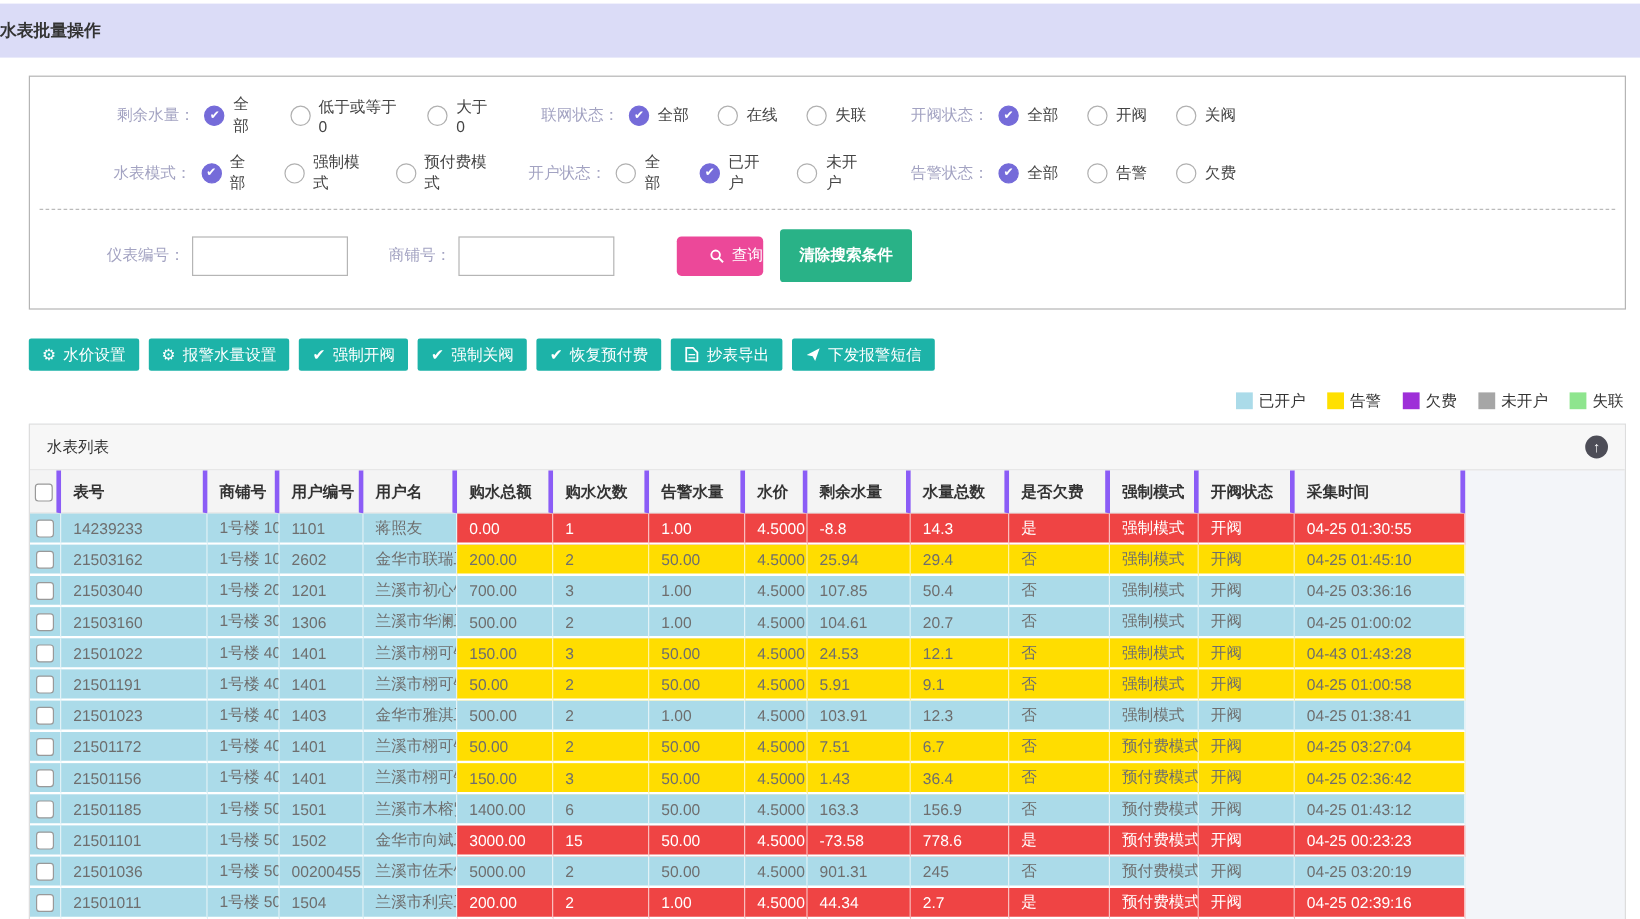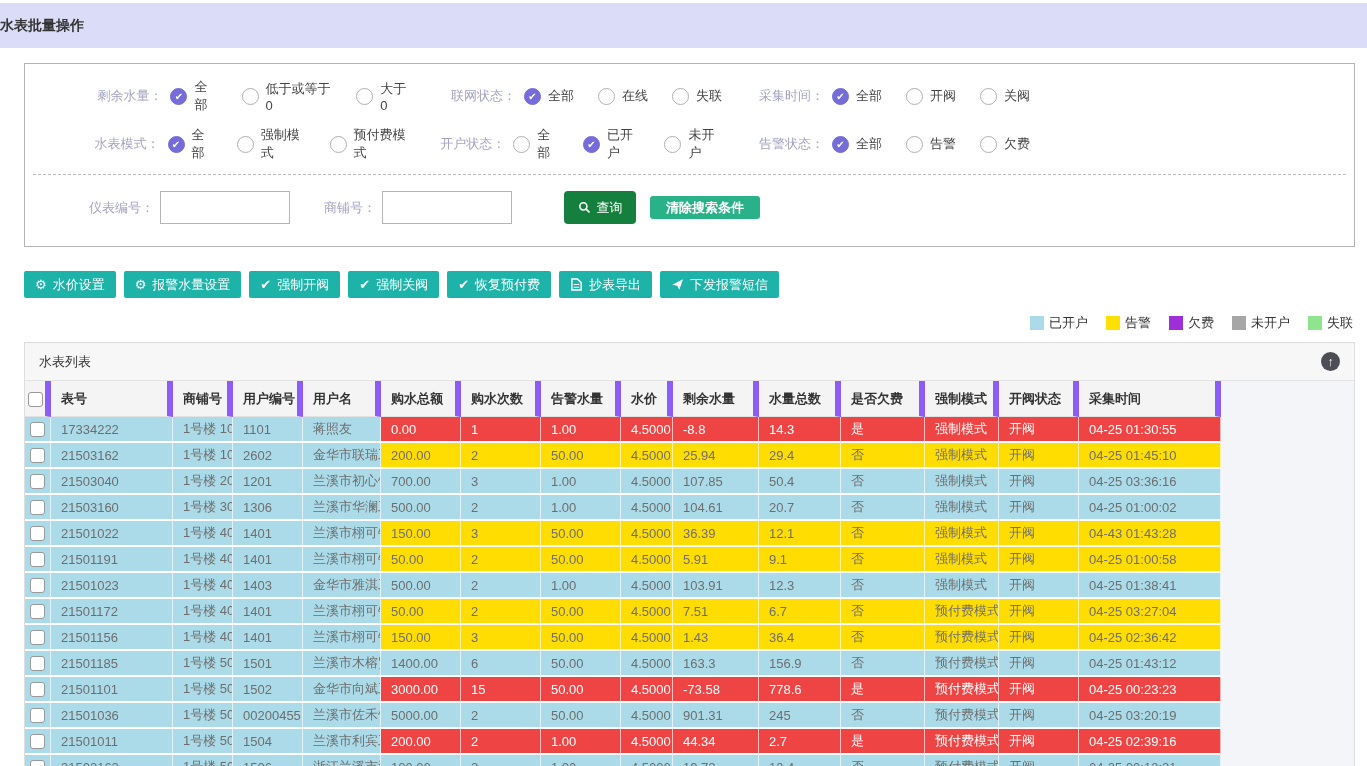--- a/index.html
+++ b/index.html
@@ -21,39 +21,39 @@
   .radio.sel { background:#756bd9; border-color:#756bd9; color:#fff; font-size:10px; }
   .dash { border-top:1px dashed #bbb; margin:2px 8px 14px 8px; }
   .search-row { display:flex; align-items:center; padding:2px 0 22px 64px; font-size:13px; }
   .slabel { color:#a3a3c2; margin-right:6px; }
   .sinput { width:130px; height:33px; border:1px solid #b5b5b5; margin-right:34px; padding:0 6px;
     font-size:13px; outline:none; }
   .btn { display:inline-flex; align-items:center; justify-content:center; border:none; cursor:pointer;
     color:#fff; font-size:13px; font-family:inherit; }
   .btn .ic { margin-right:6px; font-size:13px; }
   .btn .ic-svg { width:13px; height:13px; margin-right:6px; }
-  .btn-query { width:72px; height:33px; background:#15803d; border-radius:4px; margin-left:18px; }
-  .btn-clear { height:23px; padding:0 16px; background:#29b287; border-radius:3px; margin-left:14px; font-weight:bold; }
+  .btn-query { width:72px; height:33px; background:#ec4899; border-radius:4px; margin-left:18px;justify-content:flex-end; }
+  .btn-clear { height:44px; padding:0 16px; background:#29b287; border-radius:3px; margin-left:14px; font-weight:bold; }
 
   .actions-row { margin:24px 0 0 24px; display:flex; }
   .btn-action { height:27px; padding:0 11px; background:#1db3a8; border-radius:2px; margin-right:8px; }
 
   .legend-row { display:flex; justify-content:flex-end; align-items:center; margin:16px 14px 0 0; font-size:13px; color:#333; }
   .legend-item { display:flex; align-items:center; margin-left:18px; }
   .swatch { width:14px; height:14px; margin-right:5px; }
 
   .table-panel { margin:10px 12px 0 24px; width:1331px; border:1px solid #ddd; background:#f3f5f9; height:500px; }
   .panel-header { height:38px; background:#f7f7f7; border-bottom:1px solid #e3e3e3;
     display:flex; align-items:center; justify-content:space-between; padding:0 14px; font-size:13px; color:#333;gap:20px; }
   .collapse-btn { width:19px; height:19px; border-radius:50%; background:#4d4d57; color:#fff;
     display:flex; align-items:center; justify-content:center; font-size:12px; cursor:pointer; }
 
   table { border-collapse:separate; border-spacing:0; table-layout:fixed; width:1196px; font-size:13px; }
   th { height:36px; background:#f4f4f4; color:#333; font-weight:bold; text-align:left;
-    padding:0 0 0 10px; border-right:6px solid #8b5cf6; border-bottom:1px solid #e2e2e2;
+    padding:0 0 0 10px; border-right:4px solid #8b5cf6; border-bottom:1px solid #e2e2e2;
     white-space:nowrap; overflow:hidden; }
   th.cbx-col, td.cbx-col { text-align:center; padding:0; }
   td { height:26px; padding:0 0 0 10px; white-space:nowrap; overflow:hidden; color:#6e6e6e;
     border-right:1px solid rgba(255,255,255,0.65); border-bottom:2px solid #fff; }
   td.base, td.open { background:#abdbe9; }
   td.alarm { background:#ffdd00; }
   td.owe { background:#ef4444; color:#fff; }
   .cbx { width:15px; height:15px; border:1px solid #999; border-radius:3px; background:#fff;
     display:inline-block; vertical-align:middle; cursor:pointer; }
 </style>
@@ -89,21 +89,21 @@
           <span class="fopt">
             <span class="radio "></span>
             <span>在线</span>
           </span>
           <span class="fopt">
             <span class="radio "></span>
             <span>失联</span>
           </span>
         </div>
         <div class="fgroup c3">
-          <span class="flabel">采集时间：</span>
+          <span class="flabel">开阀状态：</span>
           <span class="fopt">
             <span class="radio sel">✔</span>
             <span>全部</span>
           </span>
           <span class="fopt">
             <span class="radio "></span>
             <span>开阀</span>
           </span>
           <span class="fopt">
             <span class="radio "></span>
@@ -271,21 +271,21 @@
           <th>水价</th>
           <th>剩余水量</th>
           <th>水量总数</th>
           <th>是否欠费</th>
           <th>强制模式</th>
           <th>开阀状态</th>
           <th>采集时间</th>
         </tr>
         <tr>
           <td class="cbx-col base"><span class="cbx"></span></td>
-          <td class="base">17334222</td>
+          <td class="base">14239233</td>
           <td class="base">1号楼 101</td>
           <td class="base">1101</td>
           <td class="base">蒋照友</td>
           <td class="owe">0.00</td>
           <td class="owe">1</td>
           <td class="owe">1.00</td>
           <td class="owe">4.5000</td>
           <td class="owe">-8.8</td>
           <td class="owe">14.3</td>
           <td class="owe">是</td>
@@ -347,21 +347,21 @@
         <tr>
           <td class="cbx-col base"><span class="cbx"></span></td>
           <td class="base">21501022</td>
           <td class="base">1号楼 401</td>
           <td class="base">1401</td>
           <td class="base">兰溪市栩可锦</td>
           <td class="alarm">150.00</td>
           <td class="alarm">3</td>
           <td class="alarm">50.00</td>
           <td class="alarm">4.5000</td>
-          <td class="alarm">36.39</td>
+          <td class="alarm">24.53</td>
           <td class="alarm">12.1</td>
           <td class="alarm">否</td>
           <td class="alarm">强制模式</td>
           <td class="alarm">开阀</td>
           <td class="alarm">04-43 01:43:28</td>
         </tr>
         <tr>
           <td class="cbx-col base"><span class="cbx"></span></td>
           <td class="base">21501191</td>
           <td class="base">1号楼 402</td>

